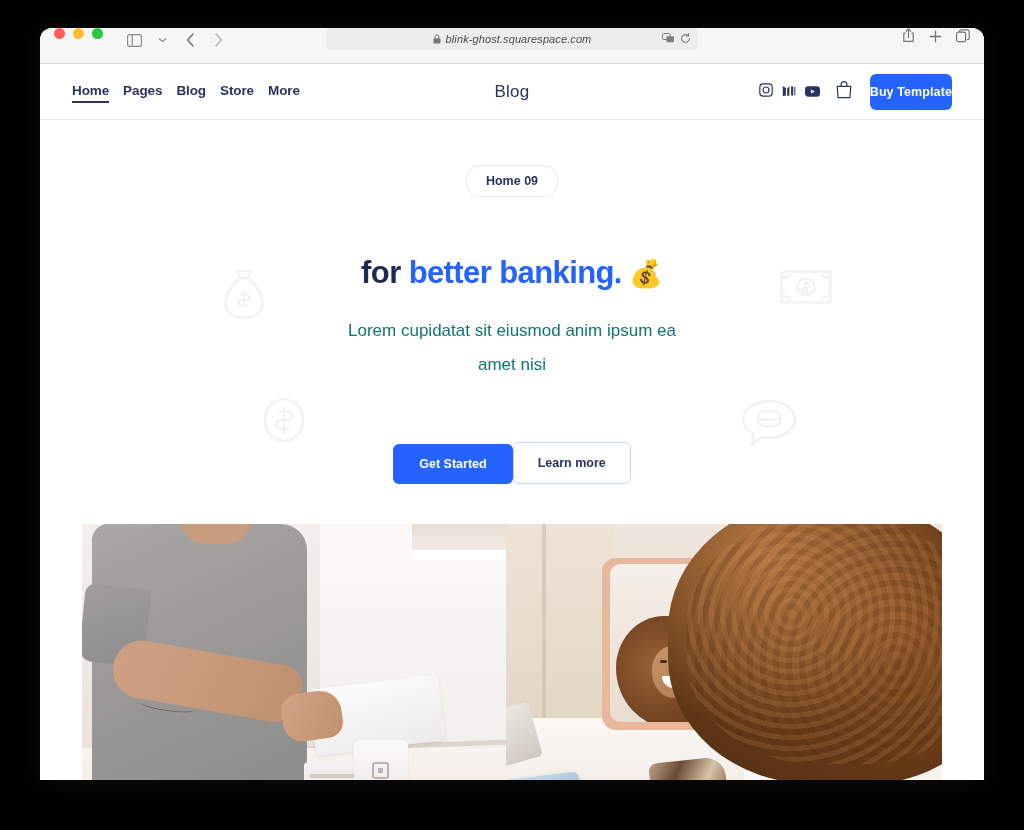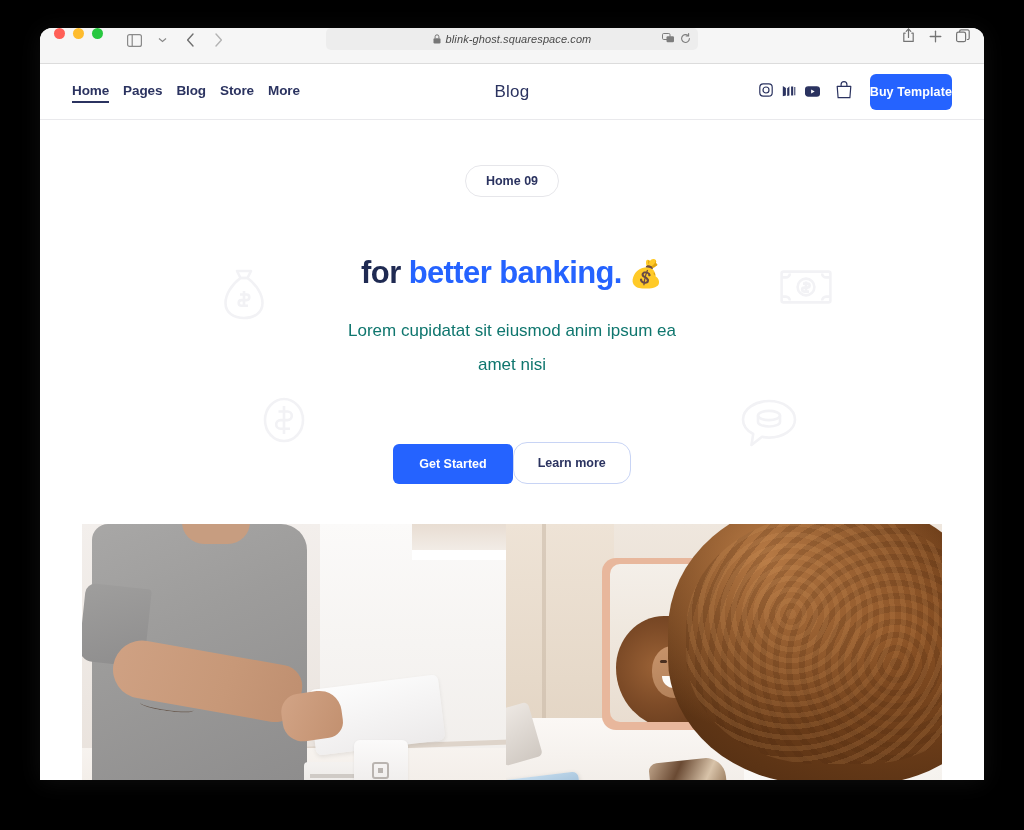--- a/index.html
+++ b/index.html
@@ -254,21 +254,21 @@
     cursor: pointer;
     font-family: "Liberation Sans", sans-serif;
   }
   .btn-secondary {
     background: #ffffff;
     color: #2b3360;
     font-size: 12.5px;
     font-weight: 700;
     padding: 13px 24px;
     border: 1px solid #c8d4f5;
-    border-radius: 14px;
+    border-radius: 6px;
     cursor: pointer;
     font-family: "Liberation Sans", sans-serif;
   }
 
   
   .hero-photo-wrap {
     margin: 40px 42px 0;
     height: 320px;
     overflow: hidden;
     position: relative;

